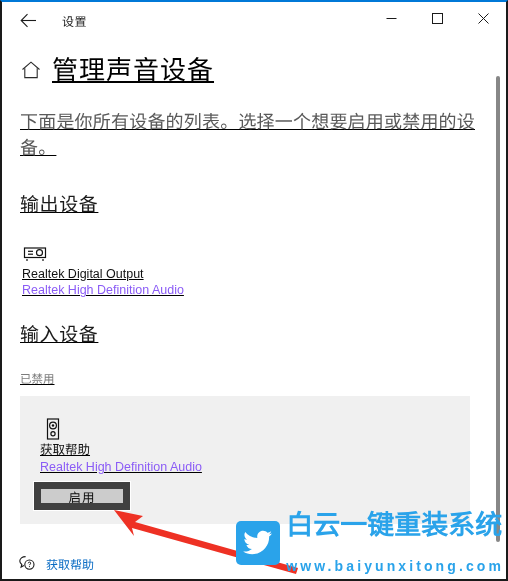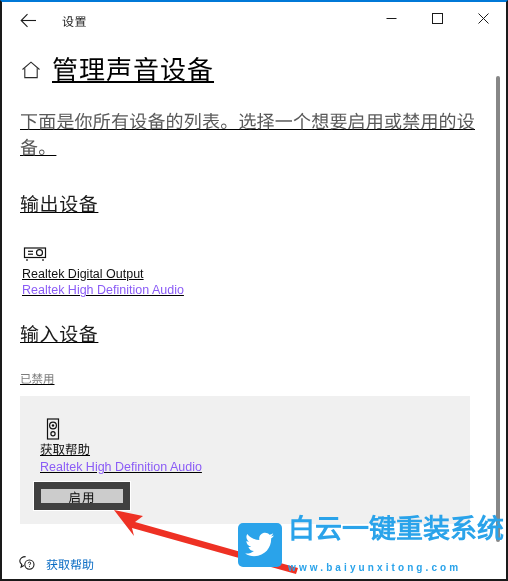--- a/index.html
+++ b/index.html
@@ -257,21 +257,21 @@
   }
   .wm-title {
     font-size: 27px;
     font-weight: bold;
     color: #2aa3ea;
     letter-spacing: 0px;
     line-height: 1;
     white-space: nowrap;
   }
   .wm-url {
-    font-size: 10px;
+    font-size: 14px;
     font-weight: bold;
     color: #2aa3ea;
     letter-spacing: 3.1px;
     line-height: 1;
     margin-top: 20px;
     white-space: nowrap;
   }
 </style>
 </head>
 <body>

